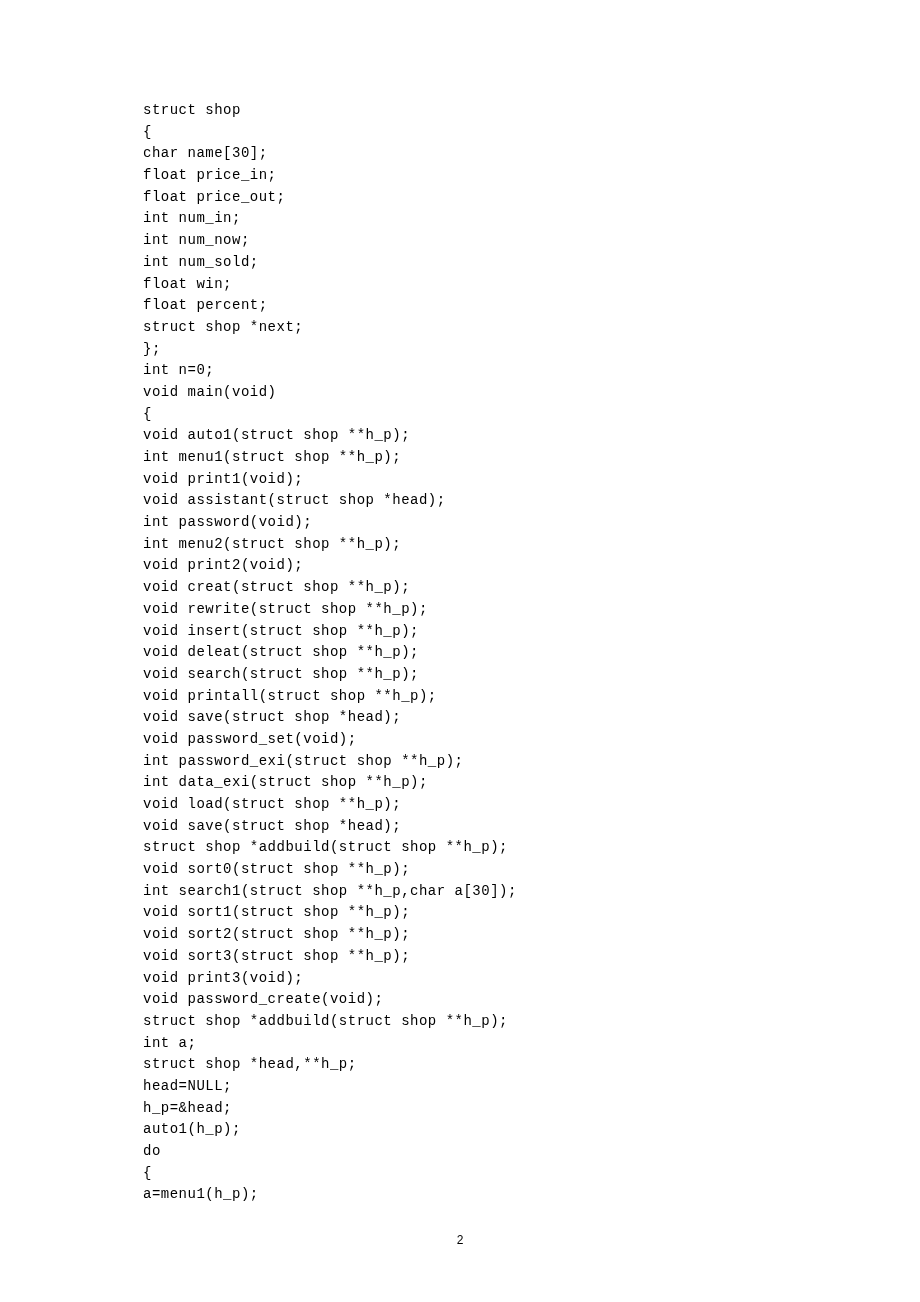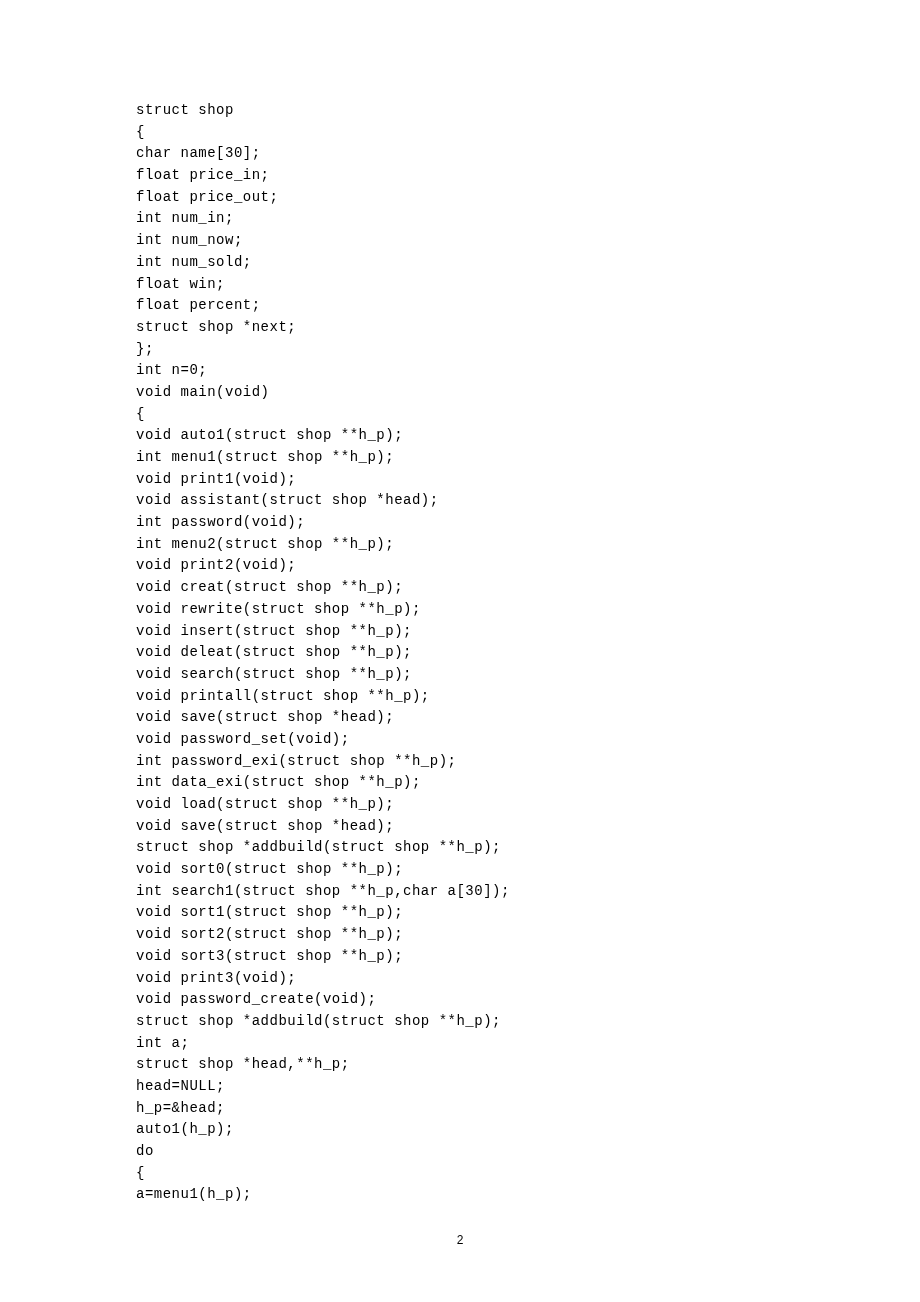--- a/index.html
+++ b/index.html
@@ -7,21 +7,21 @@
     padding: 0;
     background: #ffffff;
     font-family: "Courier New", Courier, monospace;
     font-size: 14px;
     line-height: 1.55;
     color: #000000;
   }
   .page {
     width: 920px;
     min-height: 1302px;
-    padding: 100px 0 40px 1px;
+    padding: 100px 0 40px 8px;
     box-sizing: border-box;
     position: relative;
     background: #ffffff;
   }
   .code-block {
     margin-left: 135px;
     white-space: pre;
     letter-spacing: 0.5px;
   }
   .page-number {

